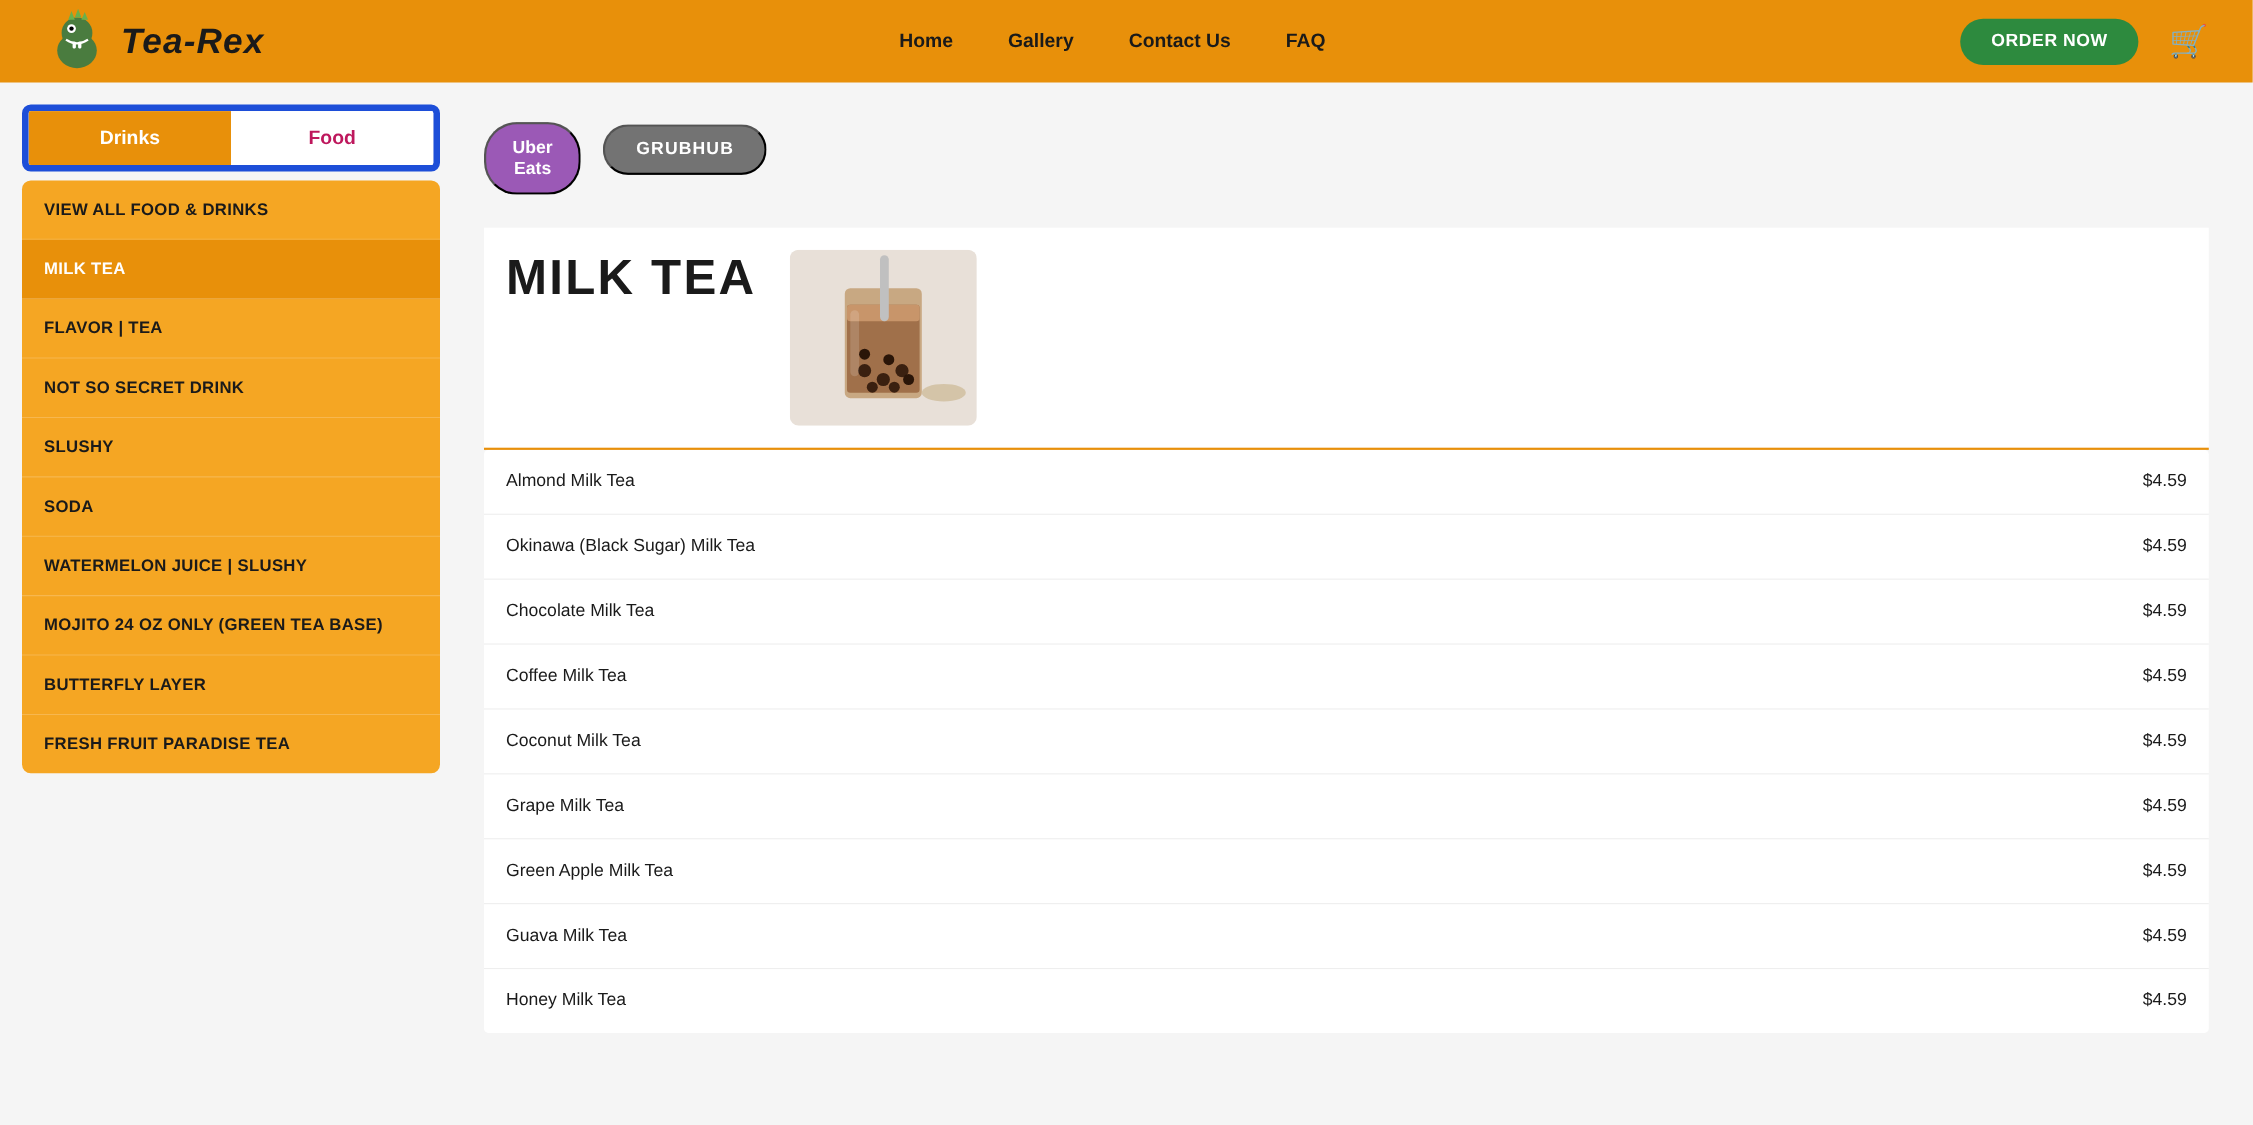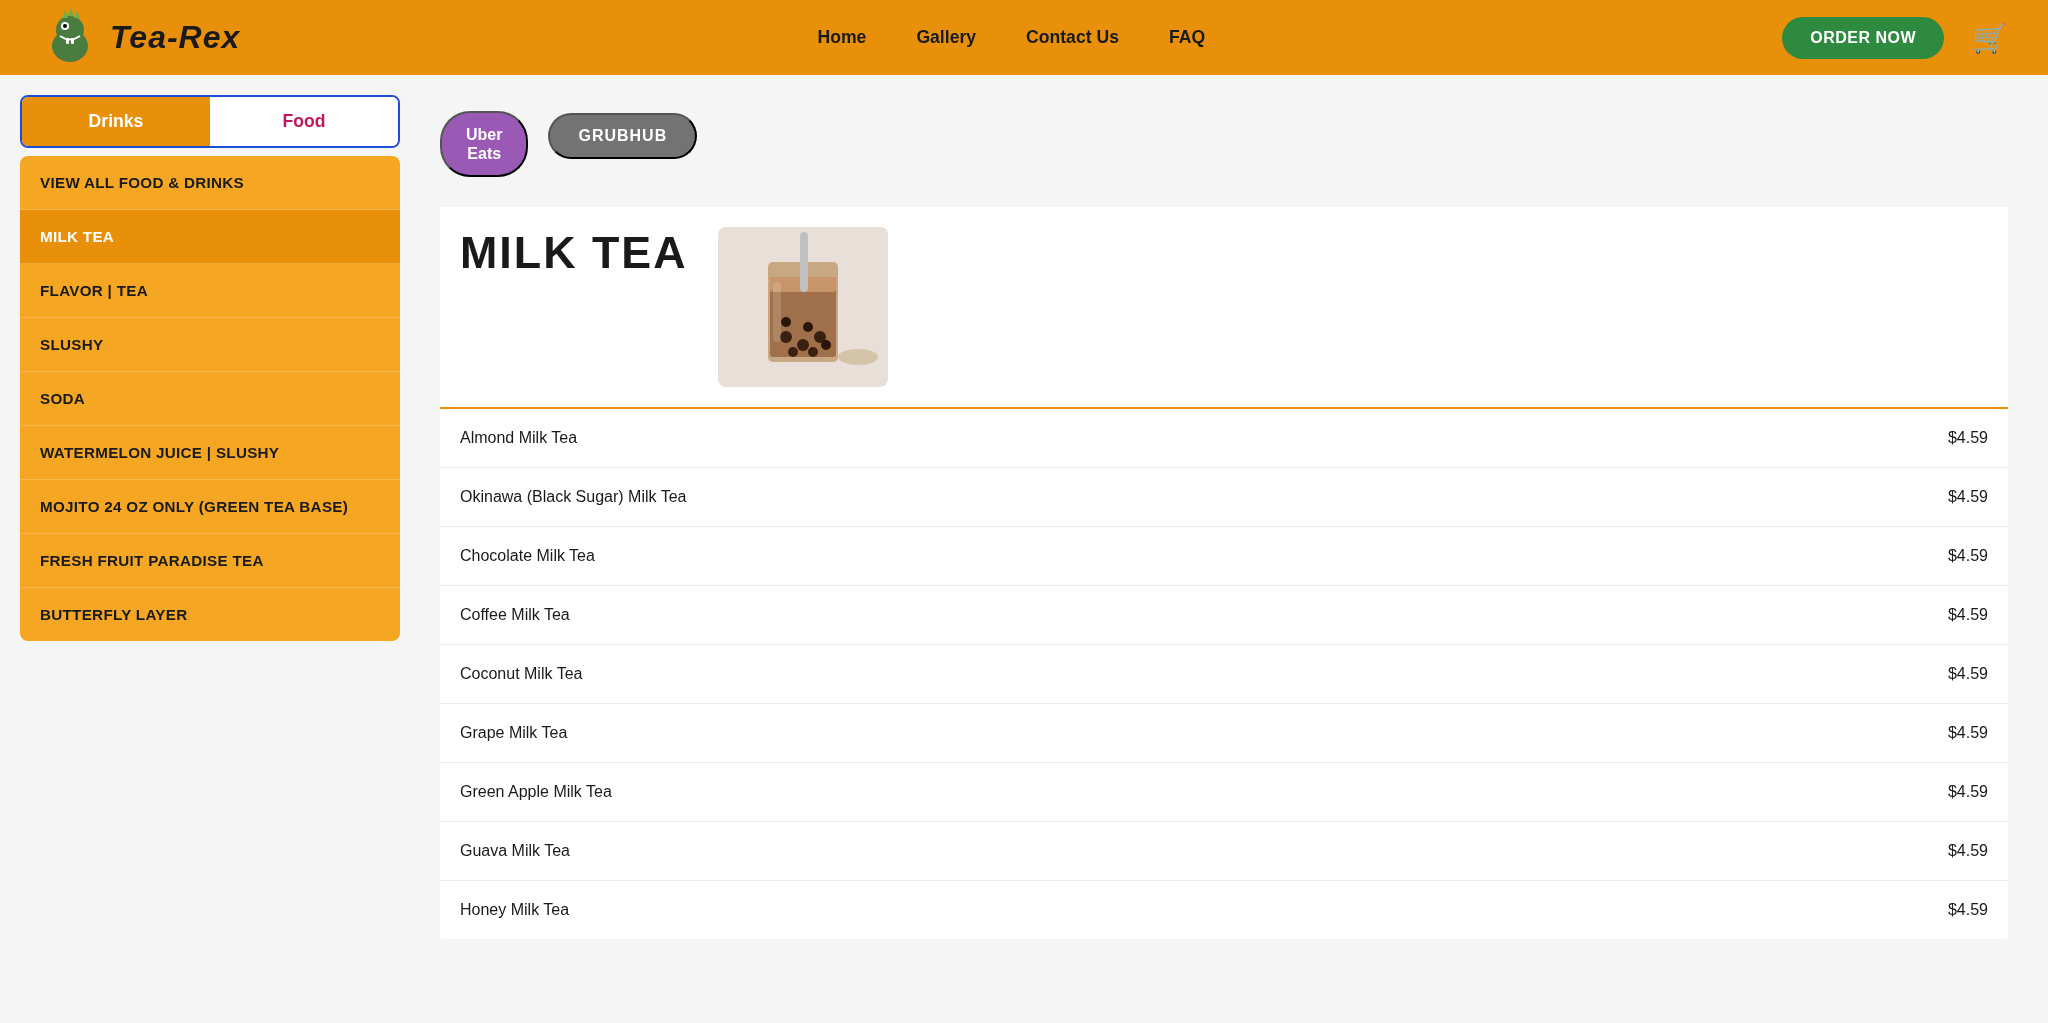--- a/index.html
+++ b/index.html
@@ -77,21 +77,21 @@
     .sidebar {
       width: 400px;
       min-width: 400px;
       padding: 20px 0 20px 20px;
       background: #f5f5f5;
     }
     .tab-switcher {
       display: flex;
       border-radius: 8px;
       overflow: hidden;
-      border: 2px solid #1d4ed8;
+      border: 6px solid #1d4ed8;
       margin-bottom: 8px;
     }
     .tab-btn {
       flex: 1;
       padding: 14px 0;
       font-size: 1.1rem;
       font-weight: 800;
       border: none;
       cursor: pointer;
       text-align: center;
@@ -249,26 +249,27 @@
 
   <aside class="sidebar">
     <div class="tab-switcher">
       <button class="tab-btn active">Drinks</button>
       <button class="tab-btn inactive">Food</button>
     </div>
     <div class="menu-list">
       <div class="menu-item">VIEW ALL FOOD &amp; DRINKS</div>
       <div class="menu-item active">MILK TEA</div>
       <div class="menu-item">FLAVOR | TEA</div>
+      <div class="menu-item">NOT SO SECRET DRINK</div>
       <div class="menu-item">SLUSHY</div>
       <div class="menu-item">SODA</div>
       <div class="menu-item">WATERMELON JUICE | SLUSHY</div>
       <div class="menu-item">MOJITO 24 OZ ONLY (GREEN TEA BASE)</div>
+      <div class="menu-item">BUTTERFLY LAYER</div>
       <div class="menu-item">FRESH FRUIT PARADISE TEA</div>
-      <div class="menu-item">BUTTERFLY LAYER</div>
     </div>
   </aside>
 
   <div class="right-content">
 
     <div class="delivery-badges">
       <button class="badge-uber">Uber<br>Eats</button>
       <button class="badge-grubhub">GRUBHUB</button>
     </div>
 

